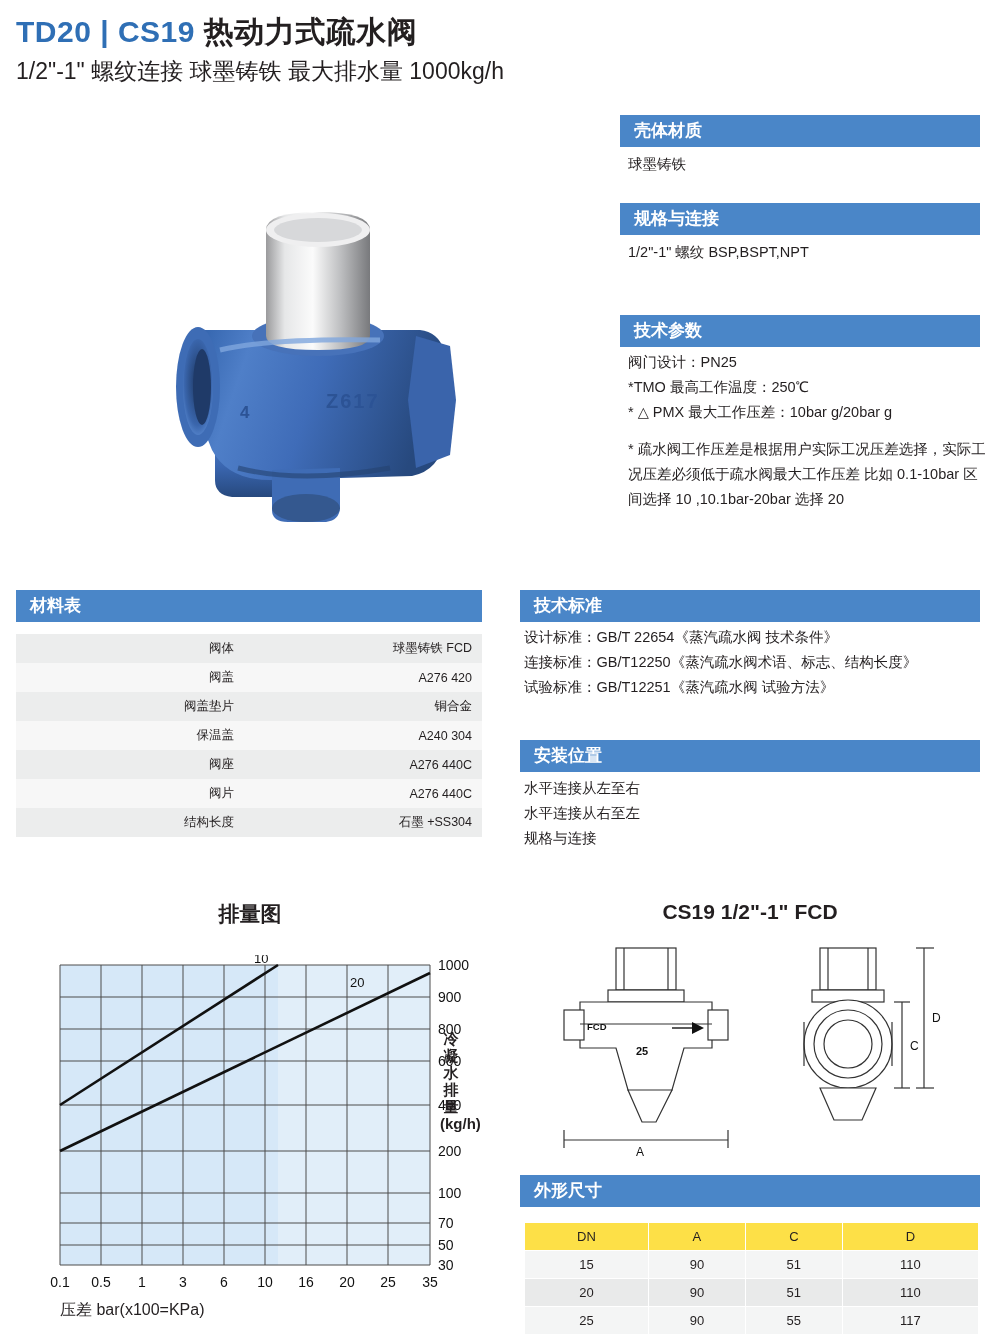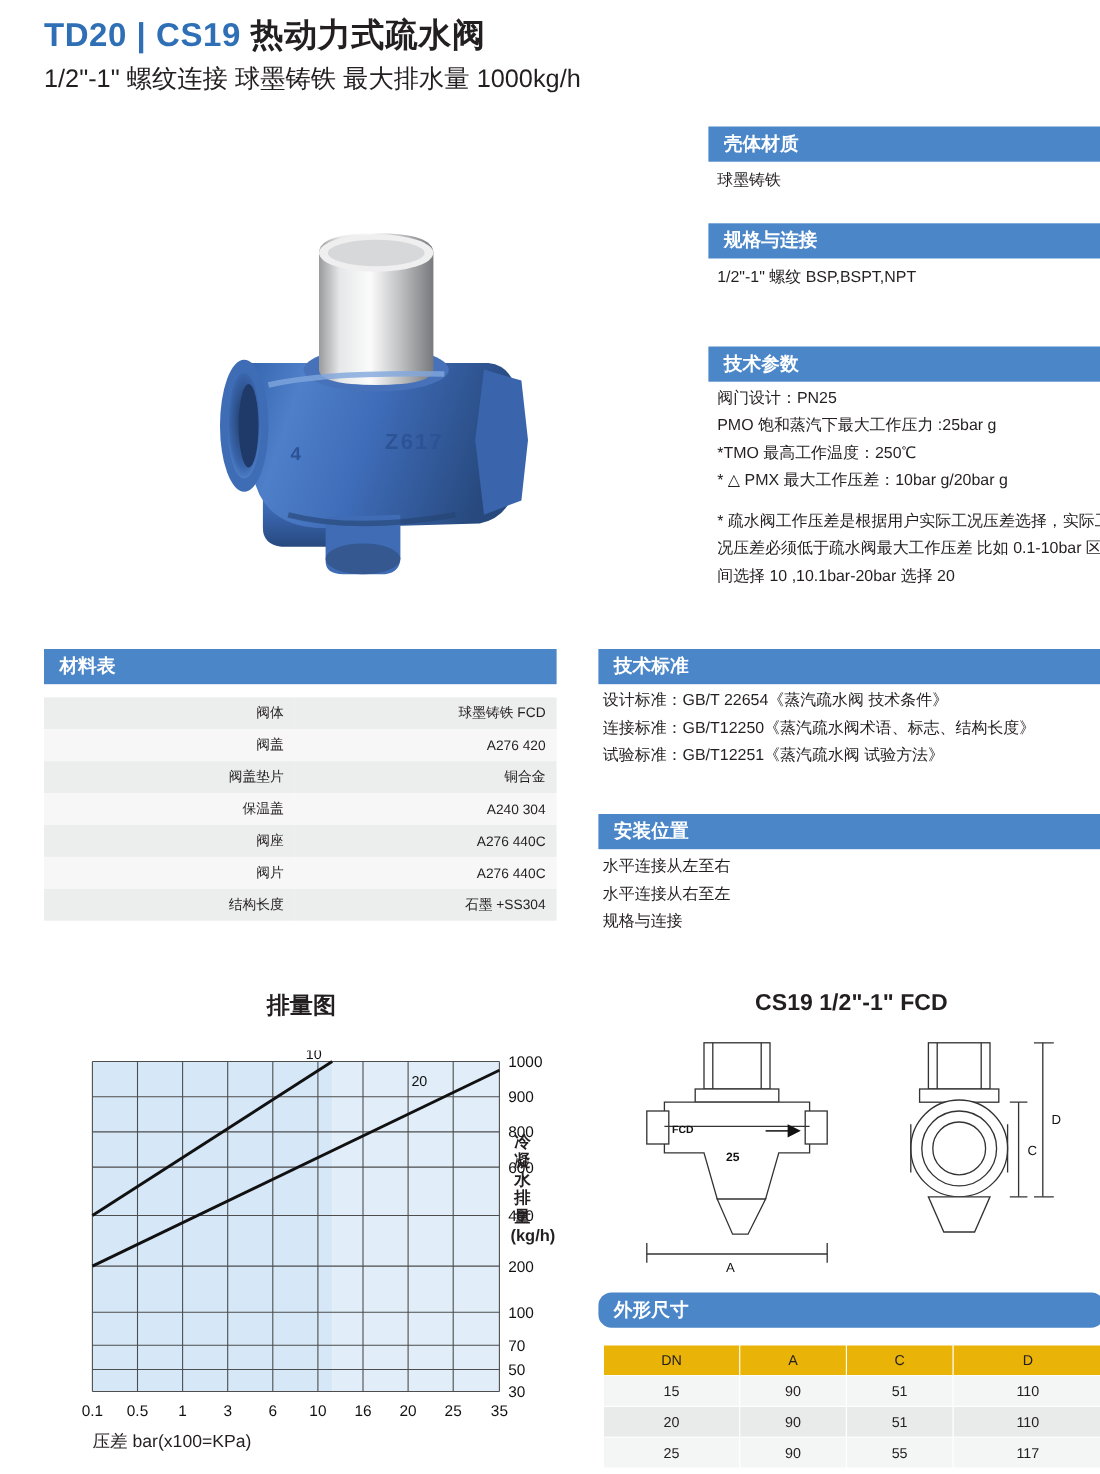--- a/index.html
+++ b/index.html
@@ -4,21 +4,21 @@
 <style>
   * { box-sizing: border-box; }
   html, body { margin:0; padding:0; }
   body {
     width:1000px; height:1340px; position:relative;
     background:#ffffff;
     font-family:"Liberation Sans", sans-serif;
     color:#231f20;
     overflow:hidden;
   }
-  .page { position:relative; width:971px; height:1340px;margin-left:24px; }
+  .page { position:relative; width:971px; height:1340px; }
 
   
   .title {
     position:absolute; left:16px; top:12px;
     font-size:30px; font-weight:bold; letter-spacing:0.5px;
     color:#231f20; white-space:nowrap;
   }
   .title .blue { color:#2f6fb5; }
   .subtitle {
     position:absolute; left:16px; top:56px;
@@ -81,21 +81,21 @@
 
   
   .dim-table {
     position:absolute; left:524px; top:1222px;
     border-collapse:collapse; font-size:13px; width:455px;
   }
   .dim-table th, .dim-table td {
     border:1px solid #ffffff;
     padding:6px 0; text-align:center;
   }
-  .dim-table th { background:#eab308; font-weight:normal; }
+  .dim-table th { background:#fde047; font-weight:normal; }
   .dim-table tr:nth-child(odd) td { background:#f4f5f5; }
   .dim-table tr:nth-child(even) td { background:#e9eaea; }
 
   .nowrap { white-space:nowrap; }
 </style>
 </head>
 <body>
 
 <div class="page">
 
@@ -161,21 +161,20 @@
 
   <div class="barhead" style="left:620px; top:115px; width:360px;">壳体材质</div>
   <div class="bodytext" style="left:628px; top:152px; width:360px;">球墨铸铁</div>
 
   <div class="barhead" style="left:620px; top:203px; width:360px;">规格与连接</div>
   <div class="bodytext" style="left:628px; top:240px; width:360px;">1/2"-1"  螺纹 BSP,BSPT,NPT</div>
 
   <div class="barhead" style="left:620px; top:315px; width:360px;">技术参数</div>
   <div class="bodytext" style="left:628px; top:350px; width:360px;">
     <div>阀门设计：PN25</div>
-    <div>PMO 饱和蒸汽下最大工作压力 :25bar g</div>
     <div>*TMO 最高工作温度：250℃</div>
     <div>* △ PMX 最大工作压差：10bar g/20bar g</div>
     <div style="margin-top:12px;">* 疏水阀工作压差是根据用户实际工况压差选择，实际工况压差必须低于疏水阀最大工作压差 比如 0.1-10bar 区间选择 10 ,10.1bar-20bar 选择 20</div>
   </div>
 
   <div class="barhead" style="left:16px; top:590px; width:466px;">材料表</div>
   <table class="mat-table" style="left:16px; top:634px; position:absolute; width:466px;">
     <tbody>
       <tr>
         <td class="k">阀体</td>
@@ -347,21 +346,21 @@
         <text x="408" y="82" font-family="Liberation Sans, sans-serif" font-size="12" fill="#111" stroke="none">D</text>
 
         <line x1="378" y1="62" x2="378" y2="148"></line>
         <line x1="370" y1="62" x2="386" y2="62"></line>
         <line x1="370" y1="148" x2="386" y2="148"></line>
         <text x="386" y="110" font-family="Liberation Sans, sans-serif" font-size="12" fill="#111" stroke="none">C</text>
       </g>
     </svg>
   </div>
 
-  <div class="barhead" style="left:520px; top:1175px; width:460px;border-radius:12px;">外形尺寸</div>
+  <div class="barhead" style="left:520px; top:1175px; width:460px;">外形尺寸</div>
 
   <table class="dim-table">
     <thead>
       <tr>
         <th>DN</th>
         <th>A</th>
         <th>C</th>
         <th>D</th>
       </tr>
     </thead>

